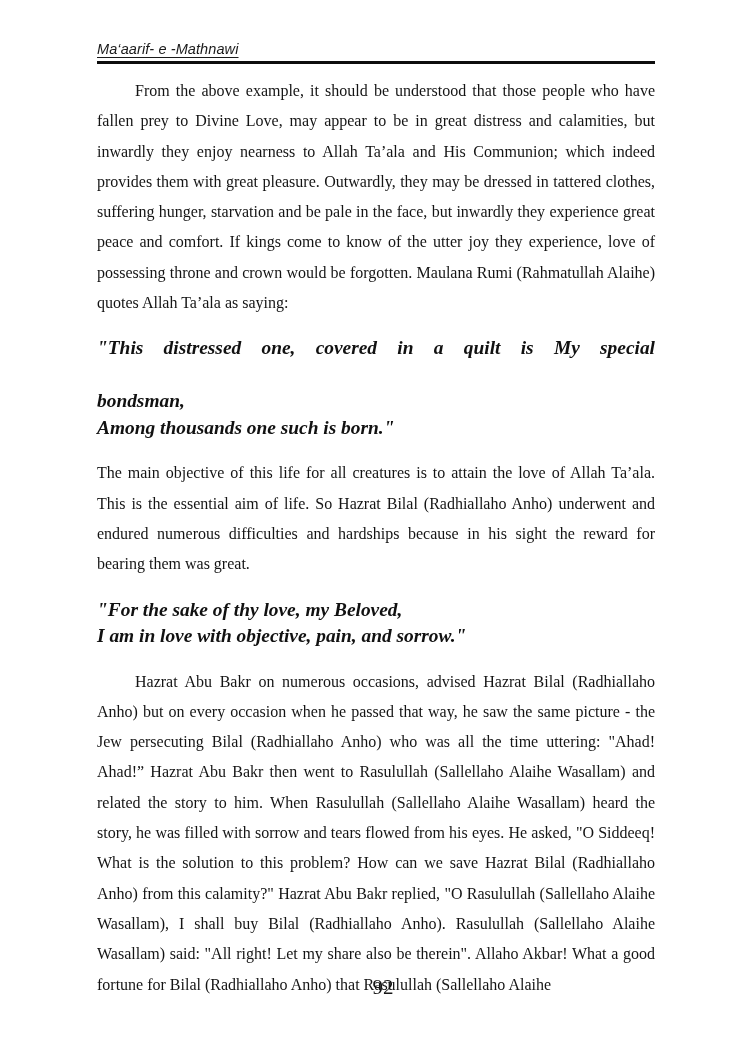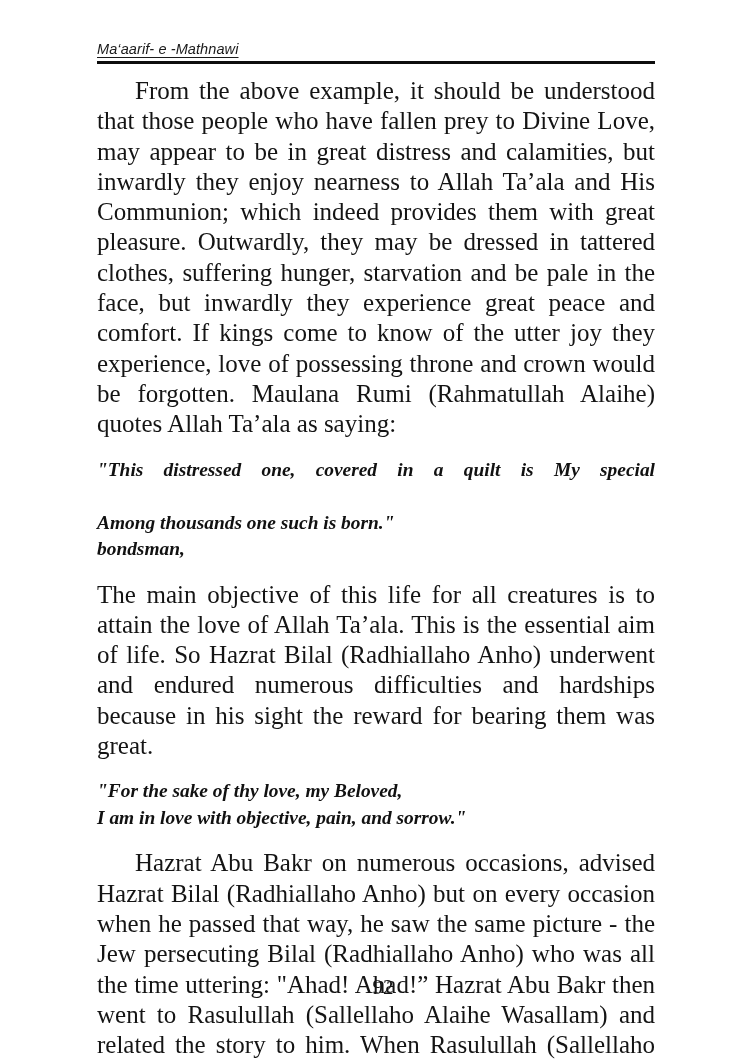--- a/index.html
+++ b/index.html
@@ -52,21 +52,21 @@
     height: 3px;
     background: #0d0d0d;
   }
 
   
   .body-block {
     margin-top: 8px;
   }
   p.para {
     margin: 0 0 0 0;
-    font-size: 25px;
+    font-size: 16px;
     line-height: 30.3px;
     text-align: justify;
     text-justify: inter-word;
     hyphens: none;
     color: #141414;
   }
   p.para.indent {
     text-indent: 38px;
   }
 
@@ -121,22 +121,22 @@
     </div>
 
     <div class="body-block">
 
       <p class="para indent">From the above example, it should be understood that those people who have fallen prey to Divine Love, may appear to be in great distress and calamities, but inwardly they enjoy nearness to Allah Taʼala and His Communion; which indeed provides them with great pleasure. Outwardly, they may be dressed in tattered clothes, suffering hunger, starvation and be pale in the face, but inwardly they experience great peace and comfort. If kings come to know of the utter joy they experience, love of possessing throne and crown would be forgotten. Maulana Rumi (Rahmatullah Alaihe) quotes Allah Taʼala as saying:</p>
 
       <div class="gap-quote-before"></div>
 
       <div class="quote">
         <div class="q-line-just">"This distressed one, covered in a quilt is My special</div>
+        <div class="q-line">bondsman,</div>
         <div class="q-line">Among thousands one such is born."</div>
-        <div class="q-line">bondsman,</div>
       </div>
 
       <div class="gap-quote-after"></div>
 
       <p class="para">The main objective of this life for all creatures is to attain the love of Allah Taʼala. This is the essential aim of life. So Hazrat Bilal (Radhiallaho Anho) underwent and endured numerous difficulties and hardships because in his sight the reward for bearing them was great.</p>
 
       <div class="gap-quote-before"></div>
 
       <div class="quote">
         <div class="q-line">"For the sake of thy love, my Beloved,</div>

